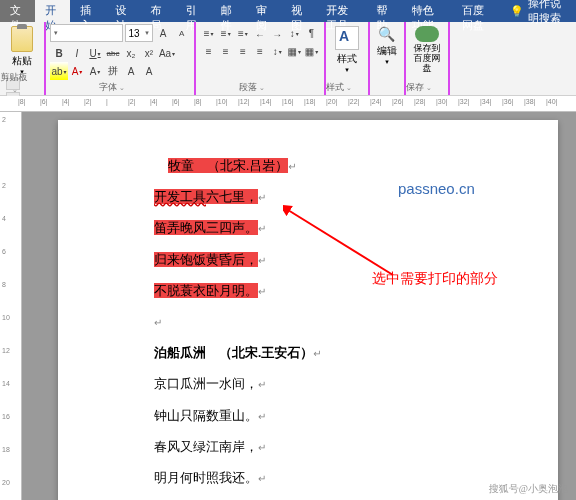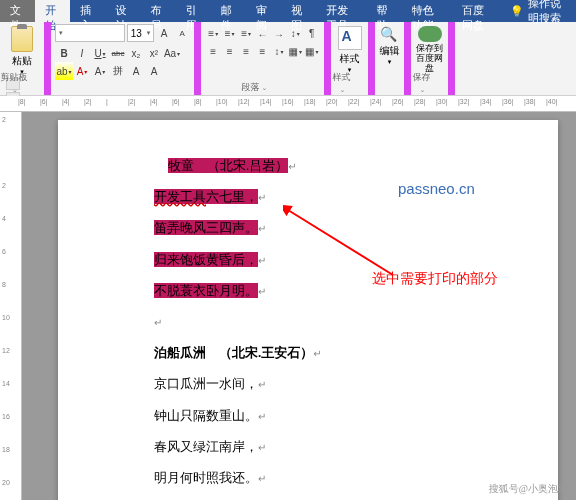--- a/index.html
+++ b/index.html
@@ -3,21 +3,21 @@
 <meta charset="utf-8">
 <style>
 * { margin: 0; padding: 0; box-sizing: border-box; }
 body { font-family: "Microsoft YaHei", sans-serif; background: #f3f3f3; width: 576px; height: 500px; overflow: hidden; position: relative; }
 .titlebar { height: 22px; background: #2b579a; display: flex; }
 .tab { padding: 3px 10px; font-size: 11px; color: #fff; cursor: pointer; }
 .tab.file { background: #737373; }
 .tab.active { background: #f3f3f3; color: #2b579a; }
 .helpbox { margin-left: auto; display: flex; align-items: center; padding: 0 8px; color: #fff; font-size: 11px; gap: 4px; }
 .ribbon { height: 74px; background: #f3f3f3; border-bottom: 1px solid #d0d0d0; display: flex; font-size: 10px; }
-.group { border-right: 7px solid #d946ef; padding: 2px 4px; display: flex; flex-direction: column; position: relative; }
+.group { border-right: 2px solid #d946ef; padding: 2px 4px; display: flex; flex-direction: column; position: relative; }
 .group-label { position: absolute; bottom: 1px; left: 0; right: 16px; text-align: center; font-size: 9px; color: #666; }
 .group-label::after { content: "⌄"; font-size: 7px; margin-left: 2px; color: #888; }
 .paste-big { width: 36px; display: flex; flex-direction: column; align-items: center; padding-top: 2px; }
 .paste-icon { width: 22px; height: 26px; background: linear-gradient(#f8e8b8, #f0d878); border: 1px solid #d0b050; border-radius: 2px; position: relative; }
 .paste-icon::before { content: ""; position: absolute; top: -3px; left: 5px; width: 10px; height: 5px; background: #888; border-radius: 2px 2px 0 0; }
 .paste-sub { display: flex; flex-direction: column; gap: 2px; padding: 2px; }
 .mini-icon { width: 14px; height: 12px; background: #e8e8e8; border: 1px solid #ccc; }
 .font-group { width: 150px; }
 .font-row { display: flex; gap: 2px; align-items: center; margin-bottom: 2px; }
 .combo { height: 18px; border: 1px solid #c0c0c0; background: #fff; font-size: 10px; padding: 1px 3px; display: flex; align-items: center; justify-content: space-between; }
@@ -33,21 +33,21 @@
 .save-group { width: 44px; display: flex; flex-direction: column; align-items: center; padding-top: 0; }
 .cloud-icon { width: 24px; height: 16px; background: #5a9e5a; border-radius: 8px; margin-top: 4px; }
 .ruler-h { height: 16px; background: #fff; border-bottom: 1px solid #c0c0c0; position: relative; font-size: 7px; color: #888; overflow: hidden; }
 .ruler-h .tick { position: absolute; top: 2px; }
 .doc-area { display: flex; height: 388px; background: #888; }
 .ruler-v { width: 22px; background: #fff; border-right: 1px solid #c0c0c0; position: relative; font-size: 7px; color: #888; }
 .ruler-v .tick { position: absolute; left: 2px; }
 .page-wrap { flex: 1; overflow: hidden; position: relative; background: #9a9a9a; }
 .page { position: absolute; left: 36px; top: 8px; width: 500px; height: 600px; background: #fff; box-shadow: 0 2px 6px rgba(0,0,0,0.3); }
 .content { padding: 30px 90px 0 90px; font-family: SimSun, serif; font-size: 13px; line-height: 2.4; color: #000; }
-.sel { background: #be185d; }
+.sel { background: #ef4444; }
 .title1 { text-align: left; padding-left: 20px; }
 .poem-line { padding-left: 6px; }
 .para-mark::after { content: "↵"; color: #888; font-size: 10px; }
 .anno1 { position: absolute; left: 340px; top: 60px; color: #3a6db5; font-size: 15px; font-family: Arial; }
 .anno2 { position: absolute; left: 314px; top: 150px; color: #ff0000; font-size: 14px; }
 .arrow { position: absolute; left: 225px; top: 85px; }
 .watermark { position: absolute; bottom: 4px; right: 8px; font-size: 10px; color: #999; font-family: SimSun; }
 </style>
 </head>
 <body>
@@ -104,20 +104,21 @@
       <div class="tbtn drop">Aa</div>
     </div>
     <div class="btn-row">
       <div class="tbtn drop" style="background:linear-gradient(#fff,#ff0)">ab</div>
       <div class="tbtn drop" style="color:#c00">A</div>
       <div class="tbtn drop">A</div>
       <div class="tbtn">拼</div>
       <div class="tbtn">A</div>
       <div class="tbtn">A</div>
     </div>
+    <div class="group-label">字体</div>
   </div>
 
   <div class="group para-group">
     <div class="btn-row">
       <div class="tbtn drop">≡</div>
       <div class="tbtn drop">≡</div>
       <div class="tbtn drop">≡</div>
       <div class="tbtn">←</div>
       <div class="tbtn">→</div>
       <div class="tbtn drop">↕</div>

